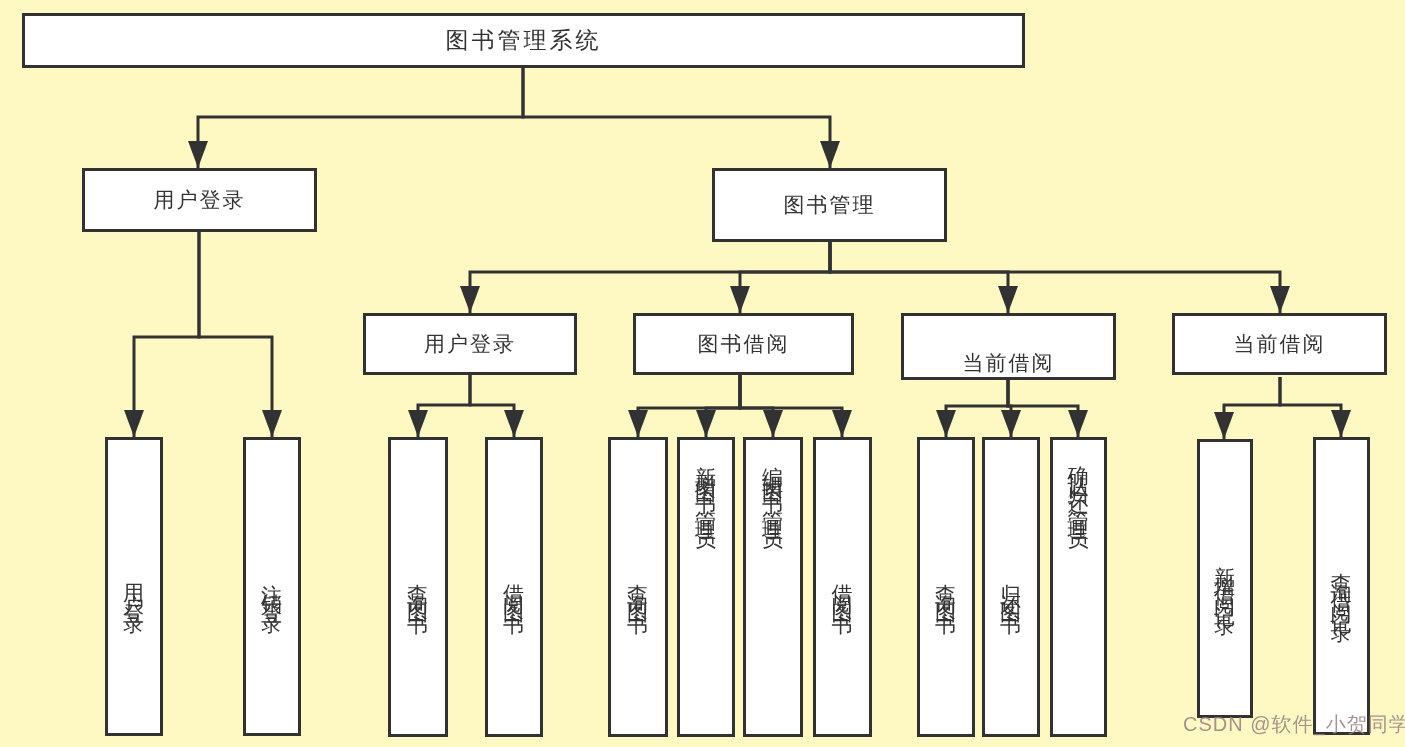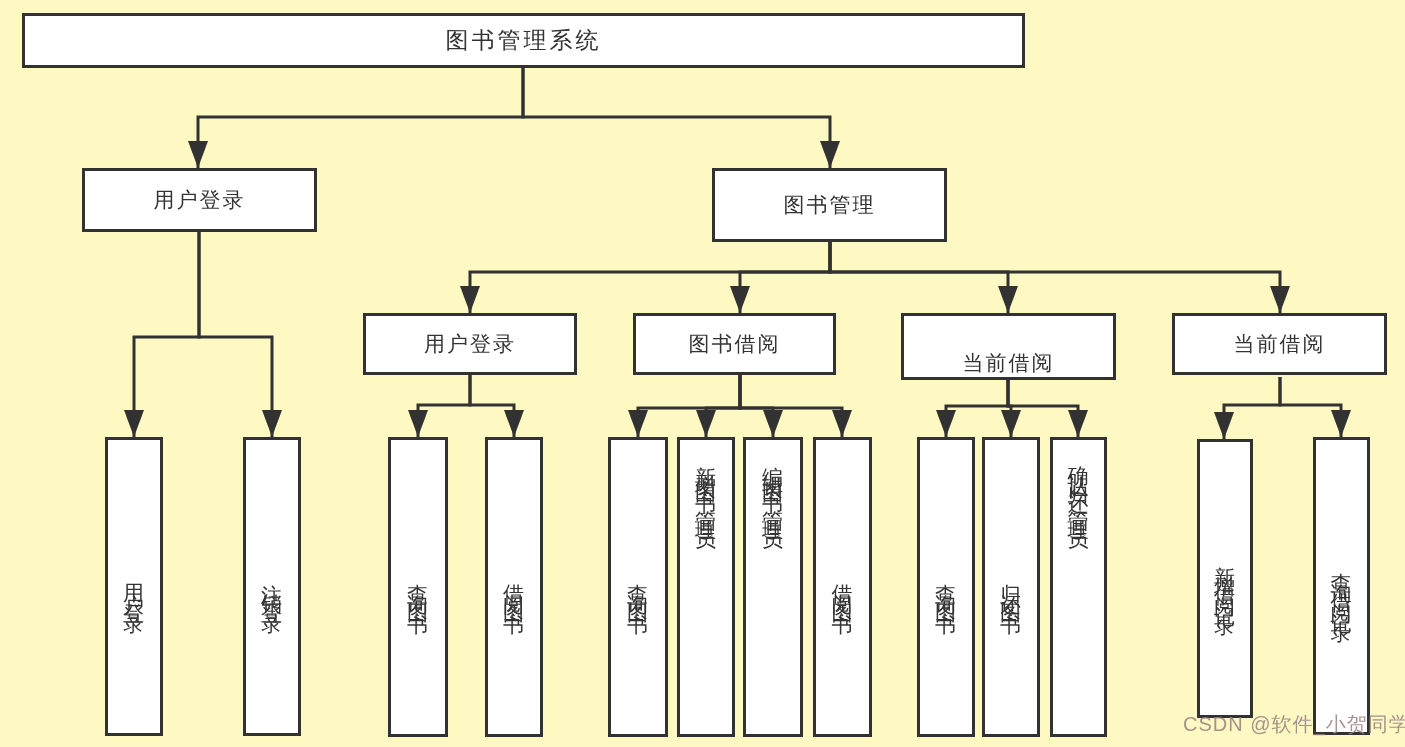--- a/index.html
+++ b/index.html
@@ -64,21 +64,21 @@
   <div class="node hnode" style="left:82px;top:168px;width:235px;height:64px;">
     <span>用户登录</span>
   </div>
   <div class="node hnode" style="left:712px;top:168px;width:235px;height:74px;">
     <span>图书管理</span>
   </div>
 
   <div class="node hnode" style="left:363px;top:313px;width:214px;height:62px;">
     <span>用户登录</span>
   </div>
-  <div class="node hnode" style="left:633px;top:313px;width:203px;height:62px;">
+  <div class="node hnode" style="left:633px;top:313px;width:221px;height:62px;">
     <span>图书借阅</span>
   </div>
   <div class="node hnode" style="left:901px;top:313px;width:215px;height:67px;align-items:flex-end;">
     <span>当前借阅</span>
   </div>
   <div class="node hnode" style="left:1172px;top:313px;width:215px;height:62px;">
     <span>当前借阅</span>
   </div>
 
   <div class="node vnode" style="left:105px;top:437px;width:58px;height:299px;">

